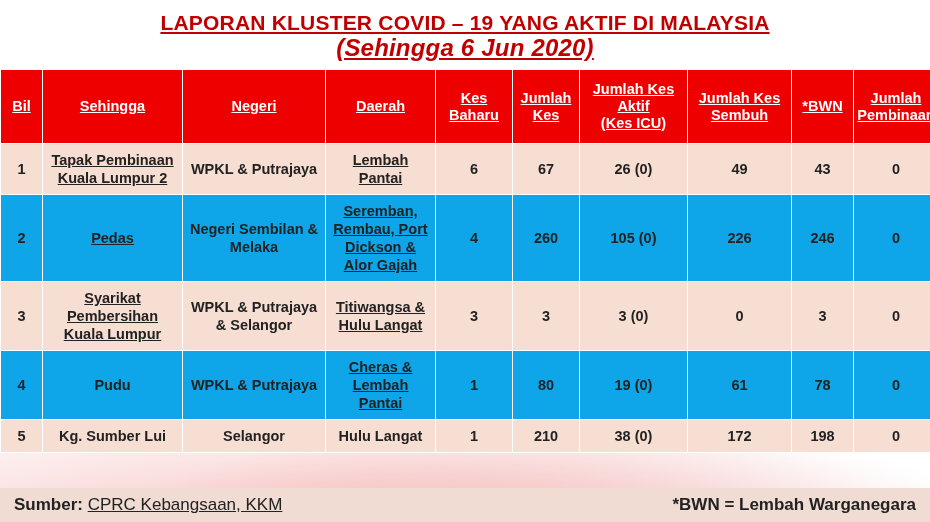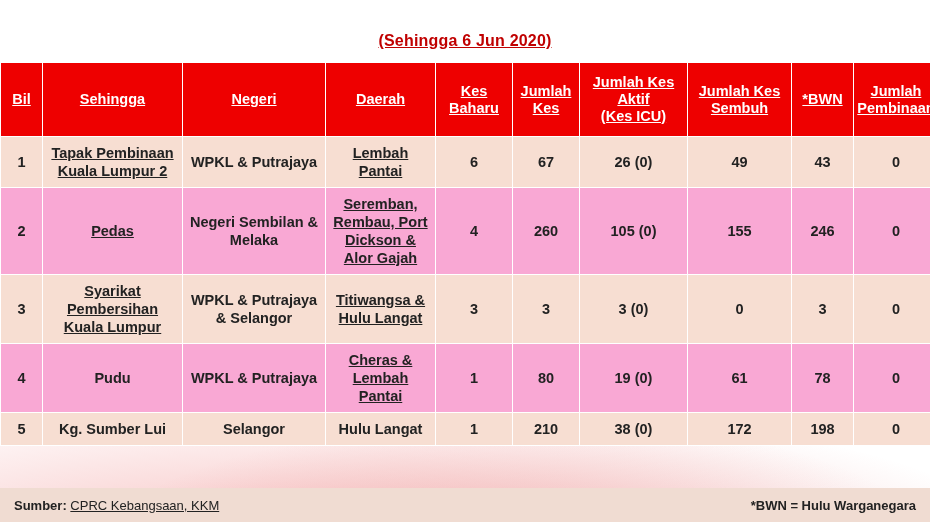--- a/index.html
+++ b/index.html
@@ -38,21 +38,22 @@
   .title-line {
     color: #c00000;
     font-weight: bold;
     font-size: 21px;
     letter-spacing: 0.2px;
     line-height: 25px;
     text-decoration: underline;
     display: inline-block;
   }
   .title-line.sub {
-    font-size: 16px;
+    font-size: 24px;
+    font-style: italic;
   }
   table.report {
     border-collapse: collapse;
     margin: 9px auto 0 auto;
     width: 898px;
     table-layout: fixed;
   }
   table.report th {
     background: #ee0000;
     color: #ffffff;
@@ -70,34 +71,34 @@
   table.report td {
     border: 1px solid #ffffff;
     text-align: center;
     font-size: 14.5px;
     color: #222222;
     padding: 7px 4px;
     line-height: 18px;
     vertical-align: middle;
   }
   tr.row-odd td { background: #f7ded2; }
-  tr.row-even td { background: #f9a8d4; }
+  tr.row-even td { background: #0ea5e9; }
   td.b { font-weight: bold; }
   .uline { text-decoration: underline; }
   .footer {
     position: absolute;
     left: 0; right: 0; bottom: 0;
     height: 34px;
     background: #f0dcd2;
     display: flex;
     align-items: center;
     justify-content: space-between;
     padding: 0 14px;
     box-sizing: border-box;
-    font-size: 13px;
+    font-size: 17px;
     color: #222222;
     z-index: 2;
   }
   .footer .left b { font-weight: bold; }
   .footer .right { font-weight: bold; }
   .dotted { text-decoration: underline; text-decoration-style: solid; }
   col.c-bil { width: 42px; }
   col.c-kluster { width: 140px; }
   col.c-negeri { width: 143px; }
   col.c-daerah { width: 110px; }
@@ -109,21 +110,21 @@
   col.c-kematian { width: 85px; }
 </style>
 </head>
 <body>
 
 <div class="bg-deco"></div>
 
 <div class="page">
 
   <div class="title-block">
-    <br>
+    <div class="title-line">LAPORAN KLUSTER COVID – 19 YANG AKTIF DI MALAYSIA</div><br>
     <div class="title-line sub">(Sehingga 6 Jun 2020)</div>
   </div>
 
   <table class="report">
     <colgroup>
       <col class="c-bil">
         <col class="c-kluster">
         <col class="c-negeri">
         <col class="c-daerah">
       <col class="c-kesbaharu">
@@ -177,21 +178,21 @@
         <td class="b">0</td>
       </tr>
       <tr class="row-even">
         <td class="b">2</td>
         <td class="b uline">Pedas</td>
         <td class="b">Negeri Sembilan &amp; Melaka</td>
         <td class="b uline">Seremban, Rembau, Port Dickson &amp; Alor Gajah</td>
         <td class="b">4</td>
         <td class="b">260</td>
         <td class="b">105 (0)</td>
-        <td class="b">155</td>
+        <td class="b">226</td>
         <td class="b">246</td>
         <td class="b">0</td>
       </tr>
       <tr class="row-odd">
         <td class="b">3</td>
         <td class="b uline">Syarikat Pembersihan Kuala Lumpur</td>
         <td class="b">WPKL &amp; Putrajaya &amp; Selangor</td>
         <td class="b uline">Titiwangsa &amp; Hulu Langat</td>
         <td class="b">3</td>
         <td class="b">3</td>
@@ -225,16 +226,16 @@
         <td class="b">0</td>
       </tr>
     </tbody>
   </table>
 
   <div class="footer">
     <div class="left">
       <b>Sumber:</b>
       <span class="dotted">CPRC Kebangsaan, KKM</span>
     </div>
-    <div class="right">*BWN = Hulu Warganegara</div>
+    <div class="right">*BWN = Lembah Warganegara</div>
   </div>
 
 </div>
 
 </body></html>

